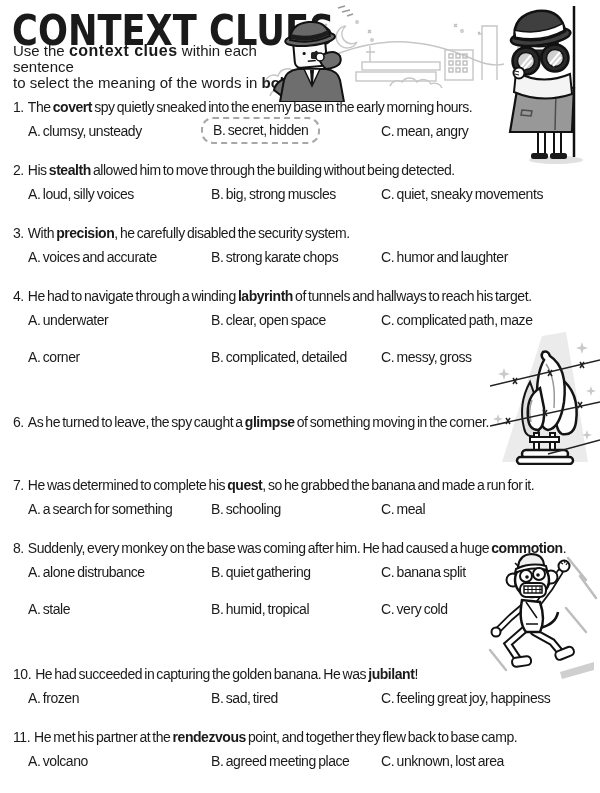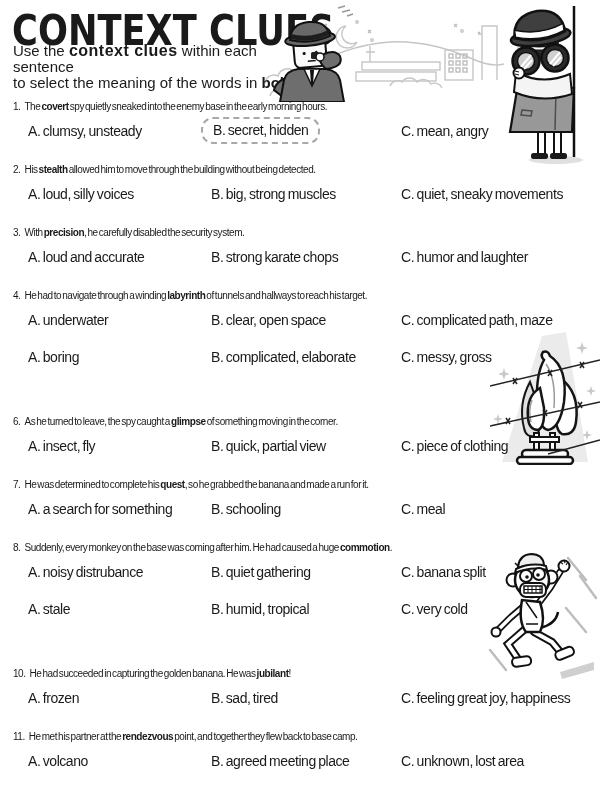--- a/index.html
+++ b/index.html
@@ -8,26 +8,26 @@
   
   .title{position:absolute;left:12px;top:6px;font-size:42px;font-weight:900;
          letter-spacing:0px;white-space:nowrap;transform:scaleX(0.84);transform-origin:left top;
          font-family:"DejaVu Sans",sans-serif;}
   .intro{position:absolute;left:13px;top:43px;font-size:15px;line-height:16px;width:300px;}
   .intro .mini-logo{font-weight:800;letter-spacing:.5px;font-size:16px;}
   .intro b{font-weight:800;}
   
   .questions{position:absolute;left:13px;top:97px;right:0;z-index:3;}
   .question{height:46px;margin-bottom:17px;position:relative;}
-  .sentence{font-size:10px;line-height:20px;letter-spacing:-.45px;word-spacing:-1.3px;white-space:nowrap;}
+  .sentence{font-size:14px;line-height:20px;letter-spacing:-.45px;word-spacing:-1.3px;white-space:nowrap;}
   .sentence b{font-weight:700;}
   .qnum{margin-right:4px;}
   .options{position:relative;height:20px;margin-top:6px;font-size:14px;letter-spacing:-.45px;word-spacing:-1px;}
   .opt{position:absolute;top:0;white-space:nowrap;}
-  .opt-a{left:15px;} .opt-b{left:198px;} .opt-c{left:388px;}
+  .opt-a{left:15px;} .opt-b{left:198px;} .opt-c{left:368px;}
   .opt-b.selected{left:188px;top:-6px;border:2px dashed #a8a8a8;border-radius:12px;padding:3px 10px 4px;}
   
   .illus{position:absolute;}
   #city{left:250px;top:14px;z-index:0;}
   #marks{left:336px;top:4px;z-index:0;}
   #spy1{left:262px;top:20px;z-index:2;}
   #spy2{left:498px;top:6px;z-index:2;}
   #banana{left:490px;top:330px;z-index:1;}
   #monkey{left:480px;top:550px;z-index:1;}
 </style>
@@ -223,65 +223,60 @@
       <div class="options">
         <span class="opt opt-a">A. loud, silly voices</span>
         <span class="opt opt-b">B. big, strong muscles</span>
         <span class="opt opt-c">C. quiet, sneaky movements</span>
       </div>
     </div>
 
     <div class="question">
       <div class="sentence"><span class="qnum">3.</span><span>With </span><b>precision</b><span>, he carefully disabled the security system.</span></div>
       <div class="options">
-        <span class="opt opt-a">A. loud and accurate</span>
+        <span class="opt opt-a">A. voices and accurate</span>
         <span class="opt opt-b">B. strong karate chops</span>
         <span class="opt opt-c">C. humor and laughter</span>
       </div>
     </div>
 
     <div class="question">
       <div class="sentence"><span class="qnum">4.</span><span>He had to navigate through a winding </span><b>labyrinth</b><span> of tunnels and hallways to reach his target.</span></div>
       <div class="options">
         <span class="opt opt-a">A. underwater</span>
         <span class="opt opt-b">B. clear, open space</span>
         <span class="opt opt-c">C. complicated path, maze</span>
       </div>
     </div>
 
     <div class="question">
       <div class="options">
-        <span class="opt opt-a">A. boring</span>
-        <span class="opt opt-b">B. complicated, elaborate</span>
+        <span class="opt opt-a">A. corner</span>
+        <span class="opt opt-b">B. complicated, detailed</span>
         <span class="opt opt-c">C. messy, gross</span>
       </div>
     </div>
 
     <div class="question">
       <div class="sentence"><span class="qnum">6.</span><span>As he turned to leave, the spy caught a </span><b>glimpse</b><span> of something moving in the corner.</span></div>
-      <div class="options">
-        <span class="opt opt-a">A. insect, fly</span>
-        <span class="opt opt-b">B. quick, partial view</span>
-        <span class="opt opt-c">C. piece of clothing</span>
-      </div>
     </div>
 
     <div class="question">
       <div class="sentence"><span class="qnum">7.</span><span>He was determined to complete his </span><b>quest</b><span>, so he grabbed the banana and made a run for it.</span></div>
       <div class="options">
         <span class="opt opt-a">A. a search for something</span>
         <span class="opt opt-b">B. schooling</span>
         <span class="opt opt-c">C. meal</span>
       </div>
     </div>
 
     <div class="question">
       <div class="sentence"><span class="qnum">8.</span><span>Suddenly, every monkey on the base was coming after him. He had caused a huge </span><b>commotion</b><span>.</span></div>
       <div class="options">
-        <span class="opt opt-a">A. noisy distrubance</span>
+        <span class="opt opt-a">A. alone distrubance</span>
         <span class="opt opt-b">B. quiet gathering</span>
         <span class="opt opt-c">C. banana split</span>
       </div>
     </div>
 
     <div class="question">
       <div class="options">
         <span class="opt opt-a">A. stale</span>
         <span class="opt opt-b">B. humid, tropical</span>
         <span class="opt opt-c">C. very cold</span>

